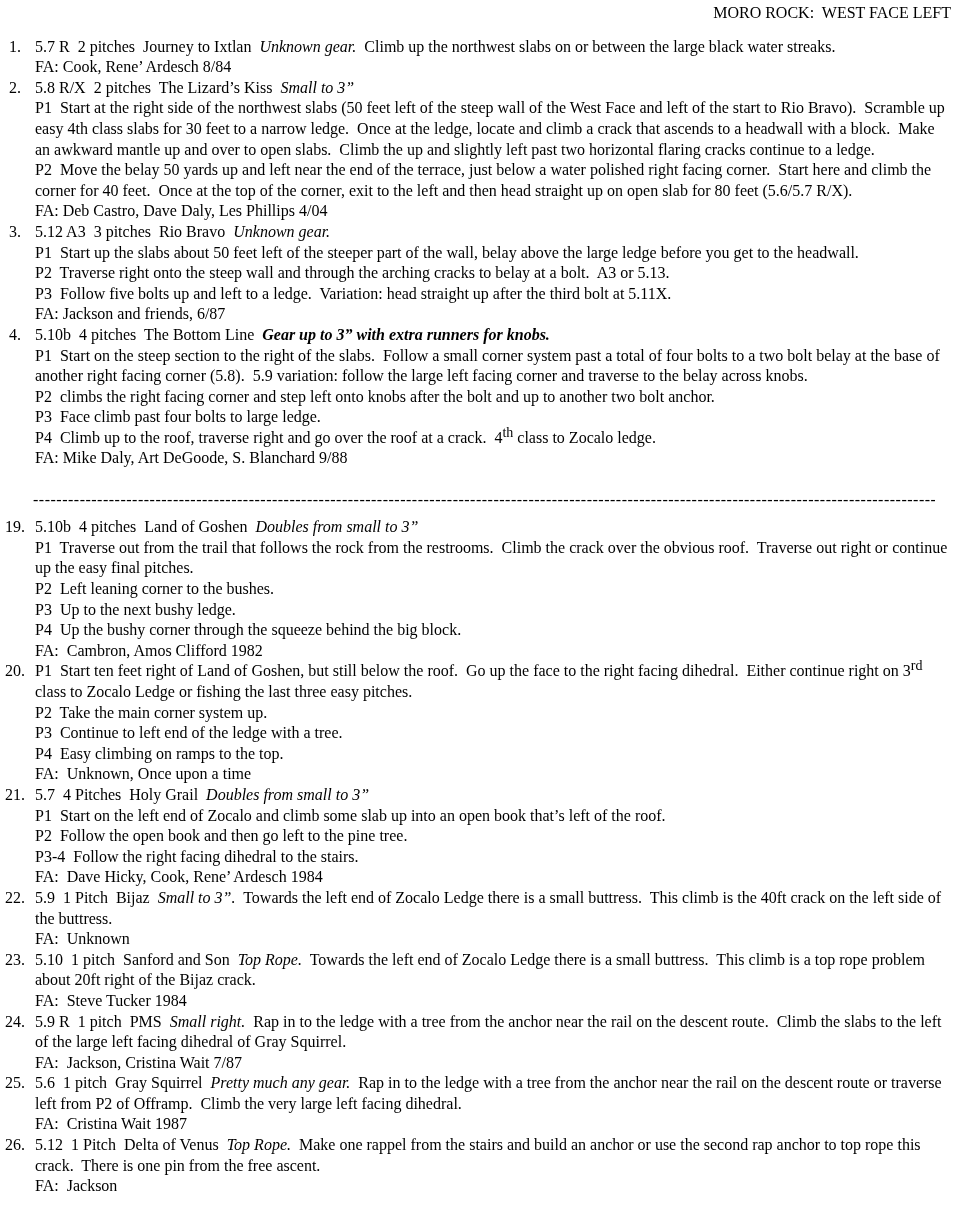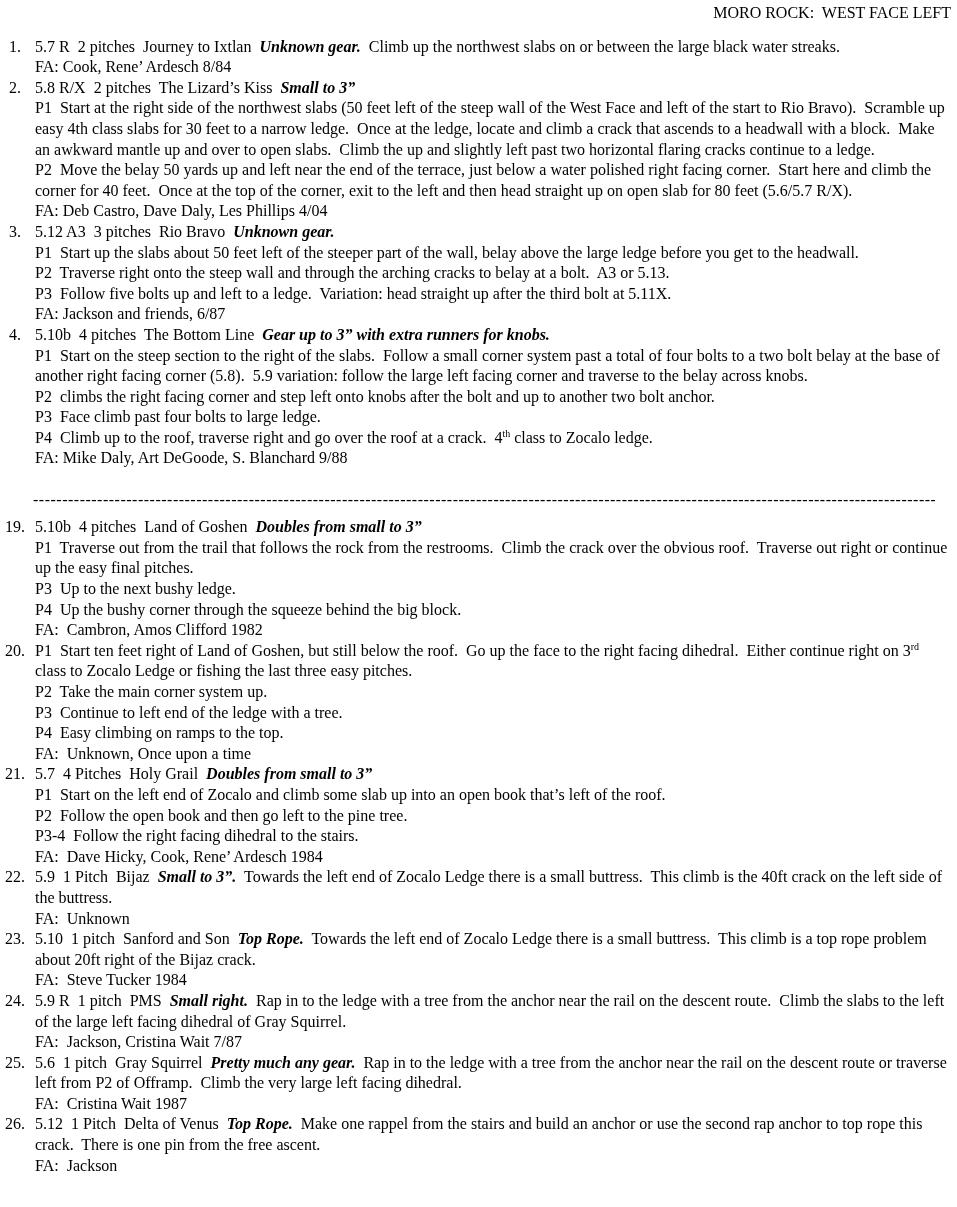--- a/index.html
+++ b/index.html
@@ -33,23 +33,23 @@
     left: 0;
     top: 0;
     width: 30px;
     text-align: center;
   }
   .para {
     white-space: pre-wrap;
   }
   .seg-p { font-weight: normal; font-style: normal; }
   .seg-b { font-weight: normal; }
-  .seg-i { font-style: italic; font-weight: bold; }
+  .seg-i { font-style: italic; }
   .seg-bi { font-weight: bold; font-style: italic; }
-  .seg-s { vertical-align: super; font-size: 10px; line-height: 0; }
+  .seg-s { vertical-align: super; font-size: 14px; line-height: 0; }
   .separator {
     margin: 20.6px 0 7px 33px;
     width: 902px;
     height: 20.6px;
     white-space: nowrap;
     overflow: hidden;
     letter-spacing: 0.5px;
   }
 </style>
 </head>
@@ -96,20 +96,21 @@
         </div>
       </div>
     </div>
   <div class="separator">--------------------------------------------------------------------------------------------------------------------------------------------------------------------------------------------------------------------</div>
   <div id="routes-bottom">
       <div class="route">
         <div class="route-num">19.</div>
         <div class="route-content">
           <div class="para"><span class="seg-b">5.10b</span><span class="seg-p">  4 pitches  </span><span class="seg-b">Land of Goshen</span><span class="seg-p">  </span><span class="seg-i">Doubles from small to 3”</span></div>
           <div class="para"><span class="seg-p">P1  Traverse out from the trail that follows the rock from the restrooms.  Climb the crack over the obvious roof.  Traverse out right or continue up the easy final pitches.</span></div>
+          <div class="para"><span class="seg-p">P2  Left leaning corner to the bushes.</span></div>
           <div class="para"><span class="seg-p">P3  Up to the next bushy ledge.</span></div>
           <div class="para"><span class="seg-p">P4  Up the bushy corner through the squeeze behind the big block.</span></div>
           <div class="para"><span class="seg-p">FA:  Cambron, Amos Clifford 1982</span></div>
         </div>
       </div>
       <div class="route">
         <div class="route-num">20.</div>
         <div class="route-content">
           <div class="para"><span class="seg-p">P1  Start ten feet right of Land of Goshen, but still below the roof.  Go up the face to the right facing dihedral.  Either continue right on 3</span><span class="seg-s">rd</span><span class="seg-p"> class to Zocalo Ledge or fishing the last three easy pitches.</span></div>
           <div class="para"><span class="seg-p">P2  Take the main corner system up.</span></div>

